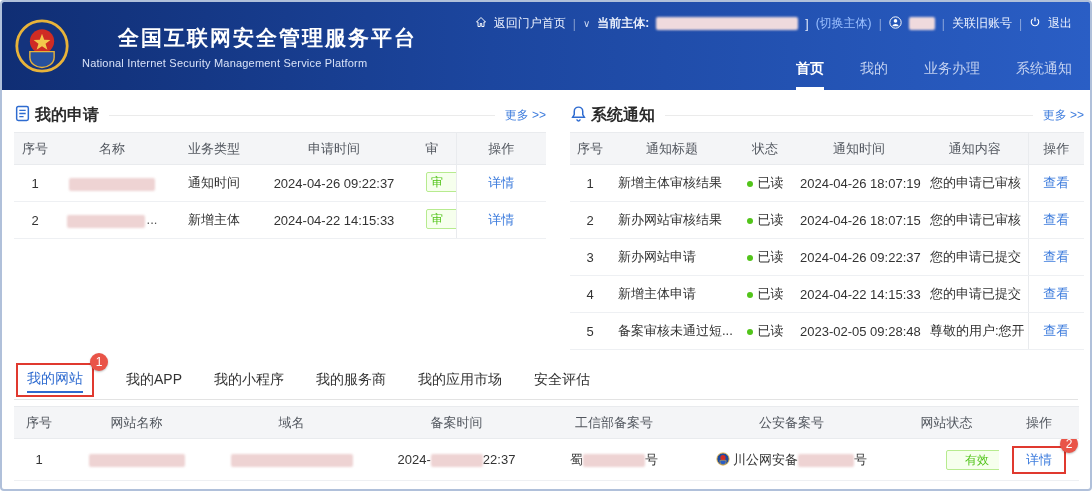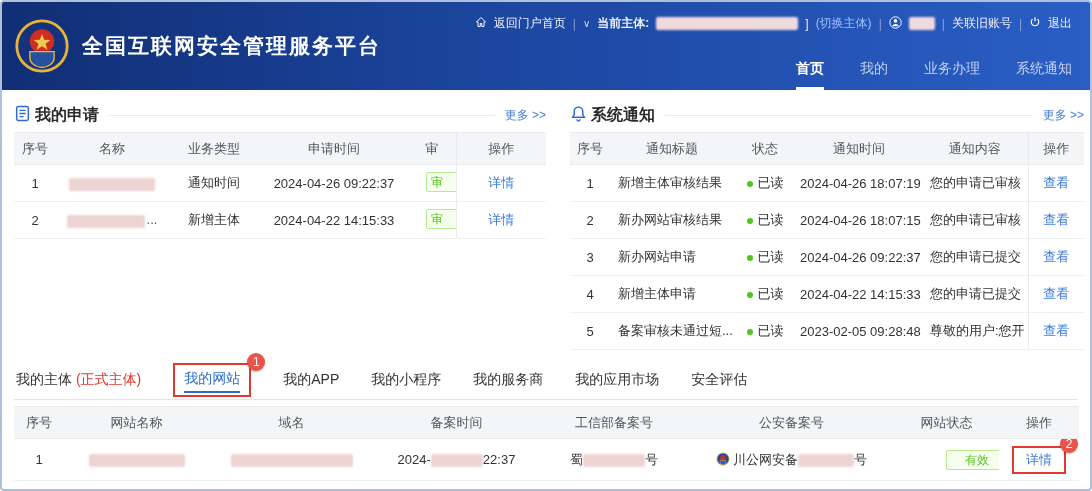--- a/index.html
+++ b/index.html
@@ -3,21 +3,21 @@
 <meta charset="utf-8">
 <style>
   * { box-sizing: border-box; }
   body { margin: 0; background: #ffffff; font-family: "Liberation Sans", "DejaVu Sans", sans-serif; }
   .screen { width: 1092px; height: 491px; border: 2px solid #b0c0da; border-radius: 4px; overflow: hidden; background: #fff; position: relative; }
 
   
   header { height: 88px; background: linear-gradient(90deg, #102e74 0%, #1c469f 45%, #2a5ec5 100%); display: flex; justify-content: space-between; padding: 0 18px 0 12px; color: #fff; }
   .brand { display: flex; align-items: center; gap: 12px; }
   .logo svg { display: block; }
-  .titles .title { font-size: 21px; font-weight: bold; letter-spacing: 2px; }
+  .titles .title { font-size: 21px; font-weight: bold; letter-spacing: 2px; margin-left: 36px; }
   .titles .subtitle { font-size: 11px; color: #d8e2f8; margin-top: 5px; letter-spacing: .2px; }
   .hright { display: flex; flex-direction: column; align-items: flex-end; justify-content: space-between; padding-top: 13px; }
   .topbar { font-size: 12px; color: #e8eefb; display: flex; align-items: center; gap: 7px; white-space: nowrap; }
   .topbar a { color: #eef3ff; text-decoration: none; cursor: pointer; }
   .sep { color: rgba(255,255,255,.45); }
   .subject-label { font-weight: bold; }
   .switch-link { color: #9cc0ff !important; }
   .caret { font-size: 10px; color: #cdd9f3; }
   nav { display: flex; gap: 36px; font-size: 14px; }
   .nav-item { color: #c3d1f0; padding-bottom: 9px; cursor: pointer; border-bottom: 3px solid transparent; }
@@ -73,20 +73,21 @@
       <div class="logo">
         <svg width="56" height="56" viewBox="0 0 60 60">
           <circle cx="30" cy="30" r="27" fill="#14337d" stroke="#e8b33a" stroke-width="3"></circle>
           <circle cx="30" cy="25" r="13" fill="#cf2c24"></circle>
           <polygon points="30,17 32.4,23.4 39,23.6 33.8,27.6 35.8,34 30,30.2 24.2,34 26.2,27.6 21,23.6 27.6,23.4" fill="#f2c94c"></polygon>
           <path d="M17 36 h26 v6 c0 7-7 11-13 11 s-13-4-13-11 z" fill="#27519e" stroke="#e8b33a" stroke-width="1.5"></path>
         </svg>
       </div>
       <div class="titles">
         <div class="title">全国互联网安全管理服务平台</div>
+        <div class="subtitle">National Internet Security Management Service Platform</div>
       </div>
     </div>
 
     <div class="hright">
       <div class="topbar">
         <span>
           <svg width="12" height="12" viewBox="0 0 16 16">
               <path d="M8 2 L14 8 H12 V14 H9 V10 H7 V14 H4 V8 H2 Z" fill="none" stroke="#ffffff" stroke-width="1.3"></path>
             </svg>
         </span>
@@ -253,24 +254,20 @@
               <td>2023-02-05 09:28:48</td>
               <td class="al">尊敬的用户:您开</td>
               <td class="opl"><a class="link">查看</a></td>
             </tr>
           </tbody>
         </table>
       </section>
     </div>
 
     <div class="tabsrow">
-      <span class="tab">
-        <span>我的主体</span>
-        <span class="suffix">(正式主体)</span>
-      </span>
       <span class="tab-active-wrap">
         <span class="tab tab-active">我的网站</span>
         <span class="anno anno1">1</span>
       </span>
       <span class="tab">我的APP</span>
       <span class="tab">我的小程序</span>
       <span class="tab">我的服务商</span>
       <span class="tab">我的应用市场</span>
       <span class="tab">安全评估</span>
     </div>

